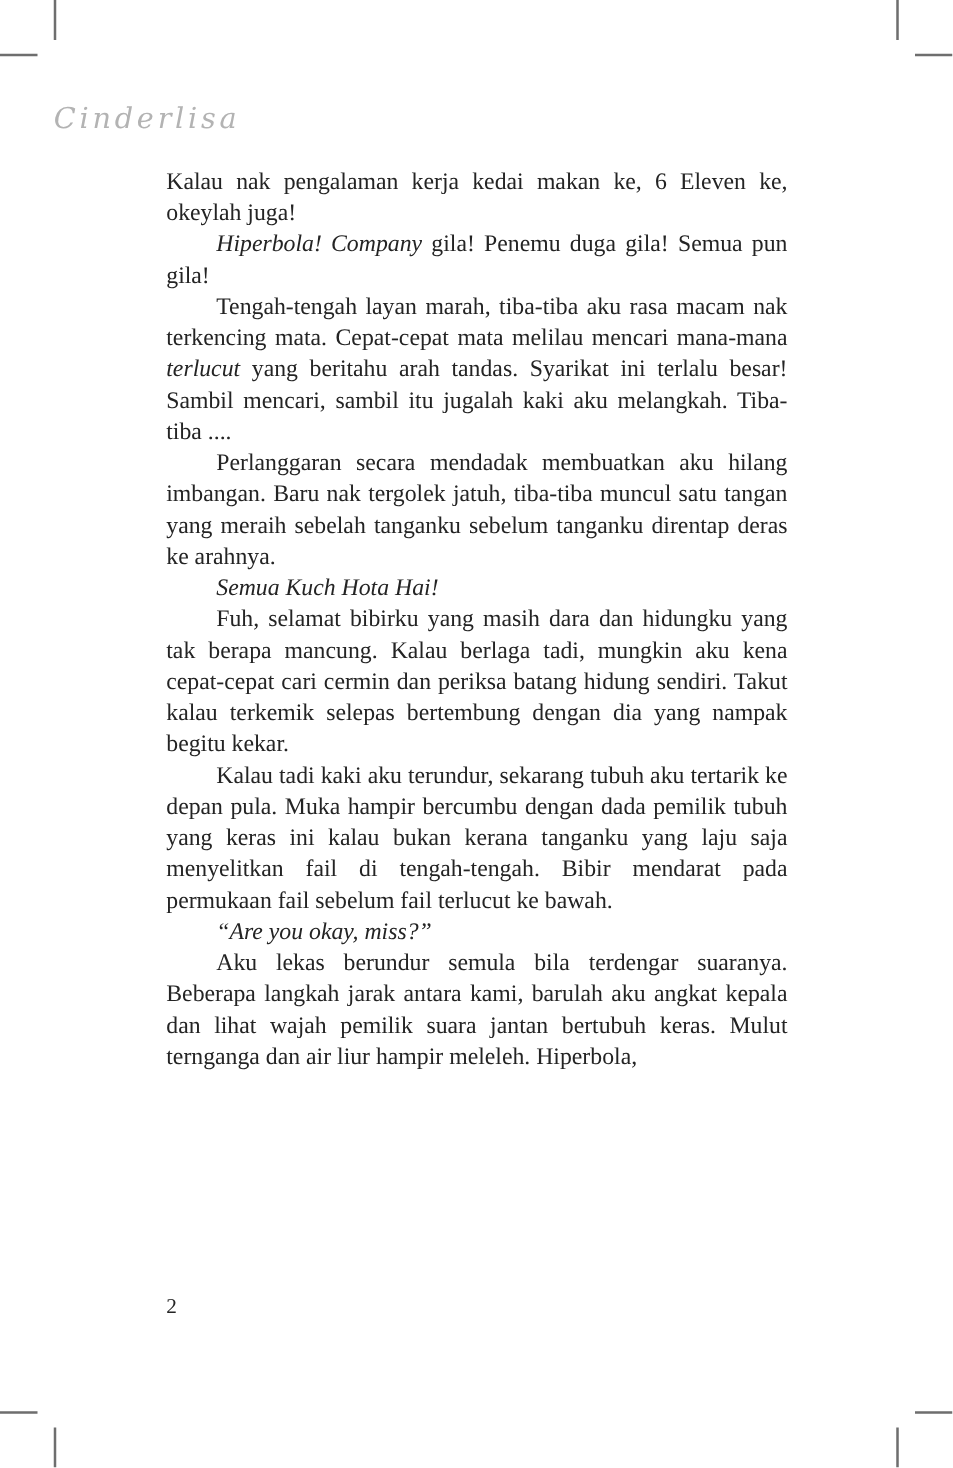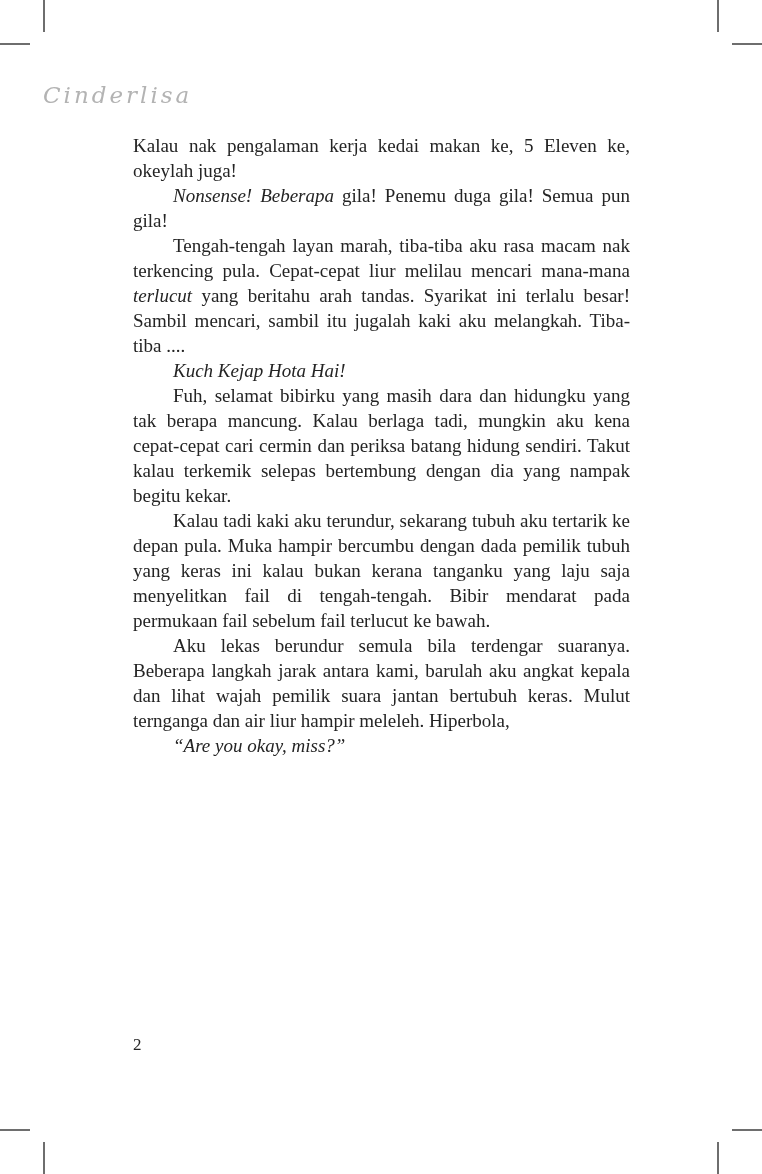--- a/index.html
+++ b/index.html
@@ -57,23 +57,24 @@
 <div class="crop-mark" style="left:717px; top:0;      width:2px;  height:32px;"></div>
 <div class="crop-mark" style="left:732px; top:43px;   width:30px; height:2px;"></div>
 <div class="crop-mark" style="left:0;     top:1129px; width:30px; height:2px;"></div>
 <div class="crop-mark" style="left:43px;  top:1142px; width:2px;  height:32px;"></div>
 <div class="crop-mark" style="left:732px; top:1129px; width:30px; height:2px;"></div>
 <div class="crop-mark" style="left:717px; top:1142px; width:2px;  height:32px;"></div>
 
 <div id="running-head">Cinderlisa</div>
 
 <div id="text-block">
-    <p class="para"><span>Kalau nak pengalaman kerja kedai makan ke, 5 Eleven ke, okeylah juga!</span></p>
-    <p class="para indent"><i>Nonsense! Beberapa</i><span> gila! Penemu duga gila! Semua pun gila!</span></p>
-    <p class="para indent"><span>Tengah-tengah layan marah, tiba-tiba aku rasa macam nak terkencing pula. Cepat-cepat liur melilau mencari mana-mana </span><i>terlucut</i><span> yang beritahu arah tandas. Syarikat ini terlalu besar! Sambil mencari, sambil itu jugalah kaki aku melangkah. Tiba-tiba ....</span></p>
-    <p class="para indent"><i>Kuch Kejap Hota Hai!</i></p>
+    <p class="para"><span>Kalau nak pengalaman kerja kedai makan ke, 6 Eleven ke, okeylah juga!</span></p>
+    <p class="para indent"><i>Hiperbola! Company</i><span> gila! Penemu duga gila! Semua pun gila!</span></p>
+    <p class="para indent"><span>Tengah-tengah layan marah, tiba-tiba aku rasa macam nak terkencing mata. Cepat-cepat mata melilau mencari mana-mana </span><i>terlucut</i><span> yang beritahu arah tandas. Syarikat ini terlalu besar! Sambil mencari, sambil itu jugalah kaki aku melangkah. Tiba-tiba ....</span></p>
+    <p class="para indent"><span>Perlanggaran secara mendadak membuatkan aku hilang imbangan. Baru nak tergolek jatuh, tiba-tiba muncul satu tangan yang meraih sebelah tanganku sebelum tanganku direntap deras ke arahnya.</span></p>
+    <p class="para indent"><i>Semua Kuch Hota Hai!</i></p>
     <p class="para indent"><span>Fuh, selamat bibirku yang masih dara dan hidungku yang tak berapa mancung. Kalau berlaga tadi, mungkin aku kena cepat-cepat cari cermin dan periksa batang hidung sendiri. Takut kalau terkemik selepas bertembung dengan dia yang nampak begitu kekar.</span></p>
     <p class="para indent"><span>Kalau tadi kaki aku terundur, sekarang tubuh aku tertarik ke depan pula. Muka hampir bercumbu dengan dada pemilik tubuh yang keras ini kalau bukan kerana tanganku yang laju saja menyelitkan fail di tengah-tengah. Bibir mendarat pada permukaan fail sebelum fail terlucut ke bawah.</span></p>
+    <p class="para indent"><i>“Are you okay, miss?”</i></p>
     <p class="para indent"><span>Aku lekas berundur semula bila terdengar suaranya. Beberapa langkah jarak antara kami, barulah aku angkat kepala dan lihat wajah pemilik suara jantan bertubuh keras. Mulut ternganga dan air liur hampir meleleh. Hiperbola,</span></p>
-    <p class="para indent"><i>“Are you okay, miss?”</i></p>
   </div>
 
 <div id="page-number">2</div>
 
 </body></html>

